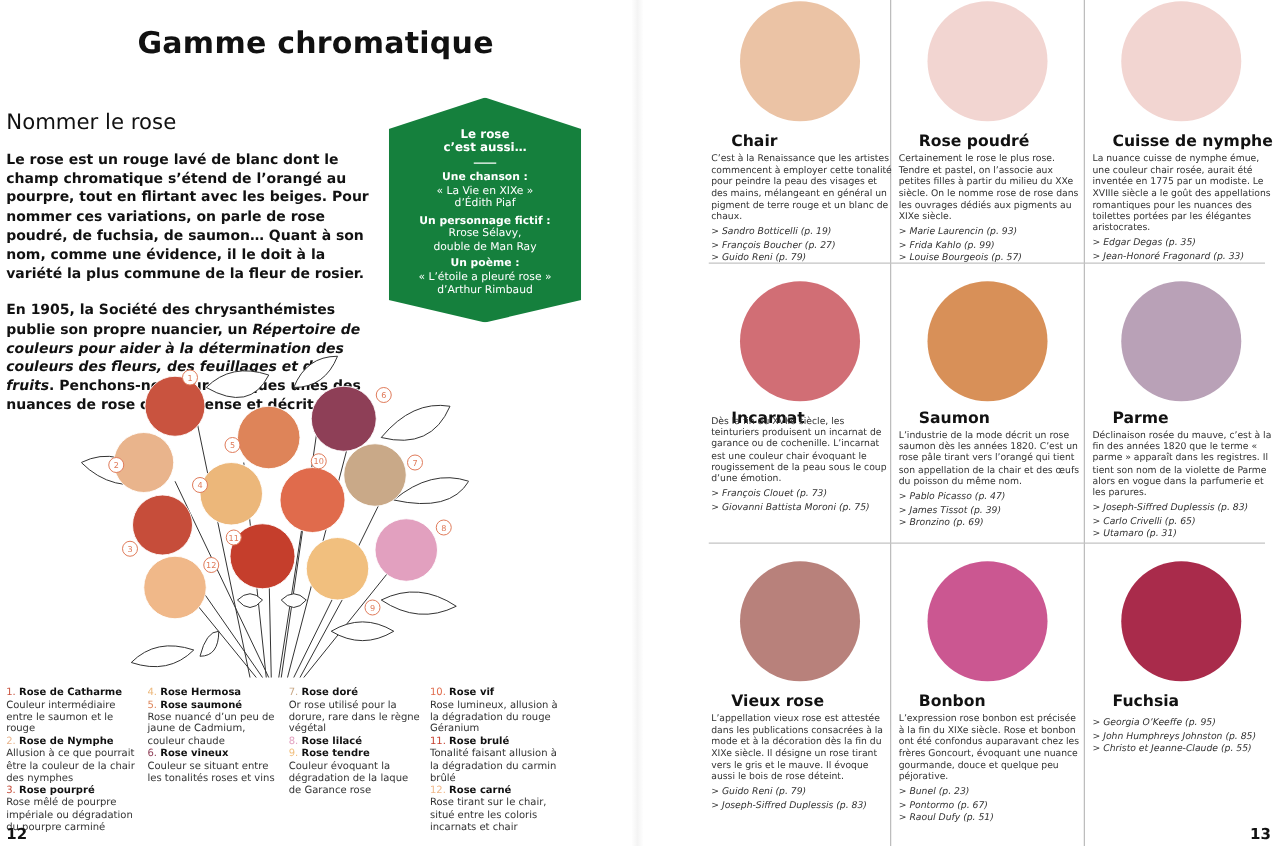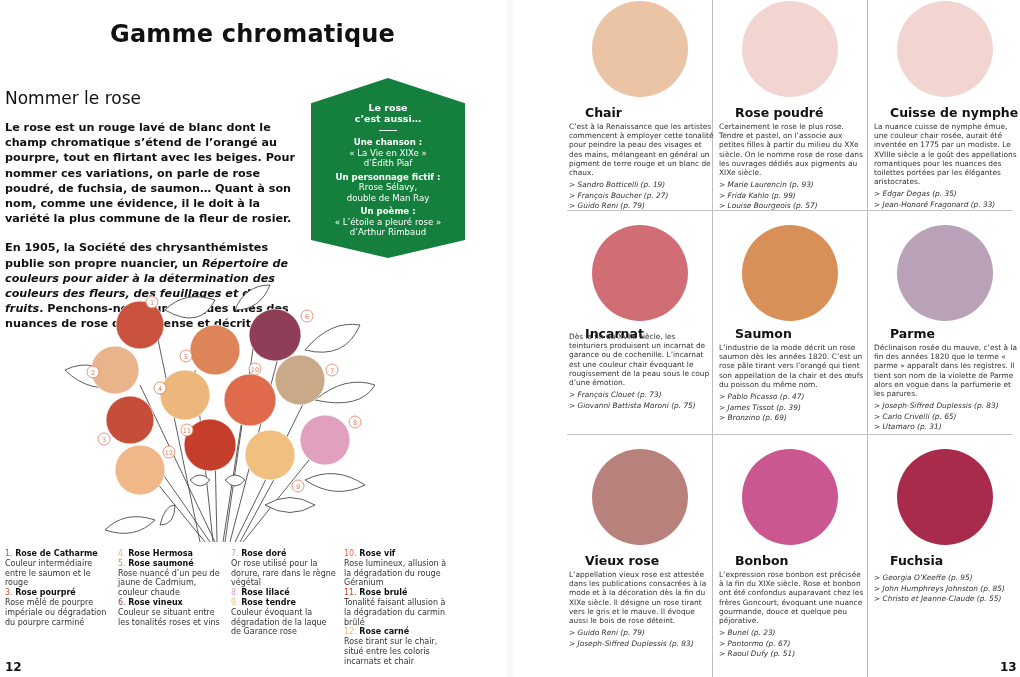--- a/index.html
+++ b/index.html
@@ -142,20 +142,21 @@
         <text x="290" y="144.5">8</text>
         <text x="233" y="208.5">9</text>
       <text x="190" y="91.5">10</text>
         <text x="122" y="152.5">11</text>
         <text x="104" y="174.5">12</text>
     </g>
   </svg>
 
   <div class="legend" style="left:5px; width:108px;">
     <div><span class="num" style="color:#c9533f">1.</span> <span class="li-title">Rose de Catharme</span><div>Couleur intermédiaire entre le saumon et le rouge</div></div>
+    <div><span class="num" style="color:#e9b48c">2.</span> <span class="li-title">Rose de Nymphe</span><div>Allusion à ce que pourrait être la couleur de la chair des nymphes</div></div>
     <div><span class="num" style="color:#c64d3a">3.</span> <span class="li-title">Rose pourpré</span><div>Rose mêlé de pourpre impériale ou dégradation du pourpre carminé</div></div>
   </div>
   <div class="legend" style="left:118px; width:108px;">
     <div><span class="num" style="color:#ecb77a">4.</span> <span class="li-title">Rose Hermosa</span></div>
     <div><span class="num" style="color:#de8459">5.</span> <span class="li-title">Rose saumoné</span><div>Rose nuancé d’un peu de jaune de Cadmium, couleur chaude</div></div>
     <div><span class="num" style="color:#8e3f57">6.</span> <span class="li-title">Rose vineux</span><div>Couleur se situant entre les tonalités roses et vins</div></div>
   </div>
   <div class="legend" style="left:231px; width:108px;">
     <div><span class="num" style="color:#c9a988">7.</span> <span class="li-title">Rose doré</span><div>Or rose utilisé pour la dorure, rare dans le règne végétal</div></div>
     <div><span class="num" style="color:#e2a0bf">8.</span> <span class="li-title">Rose lilacé</span></div>

